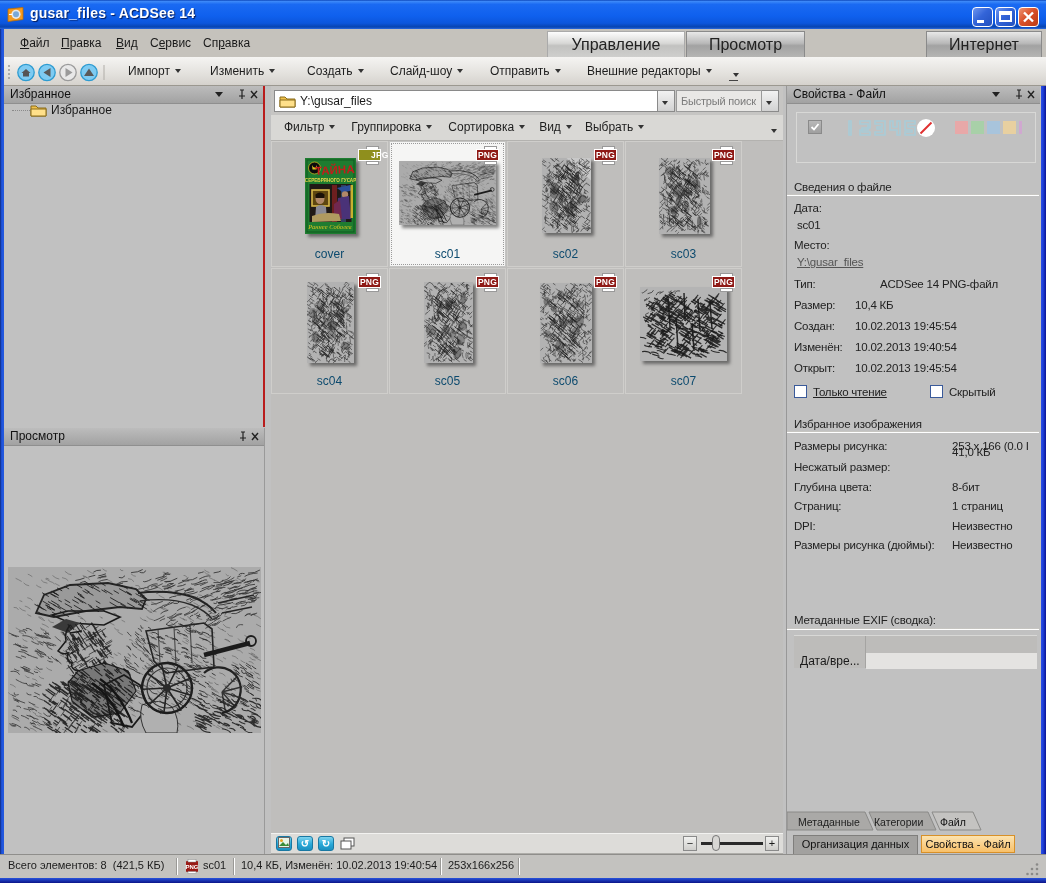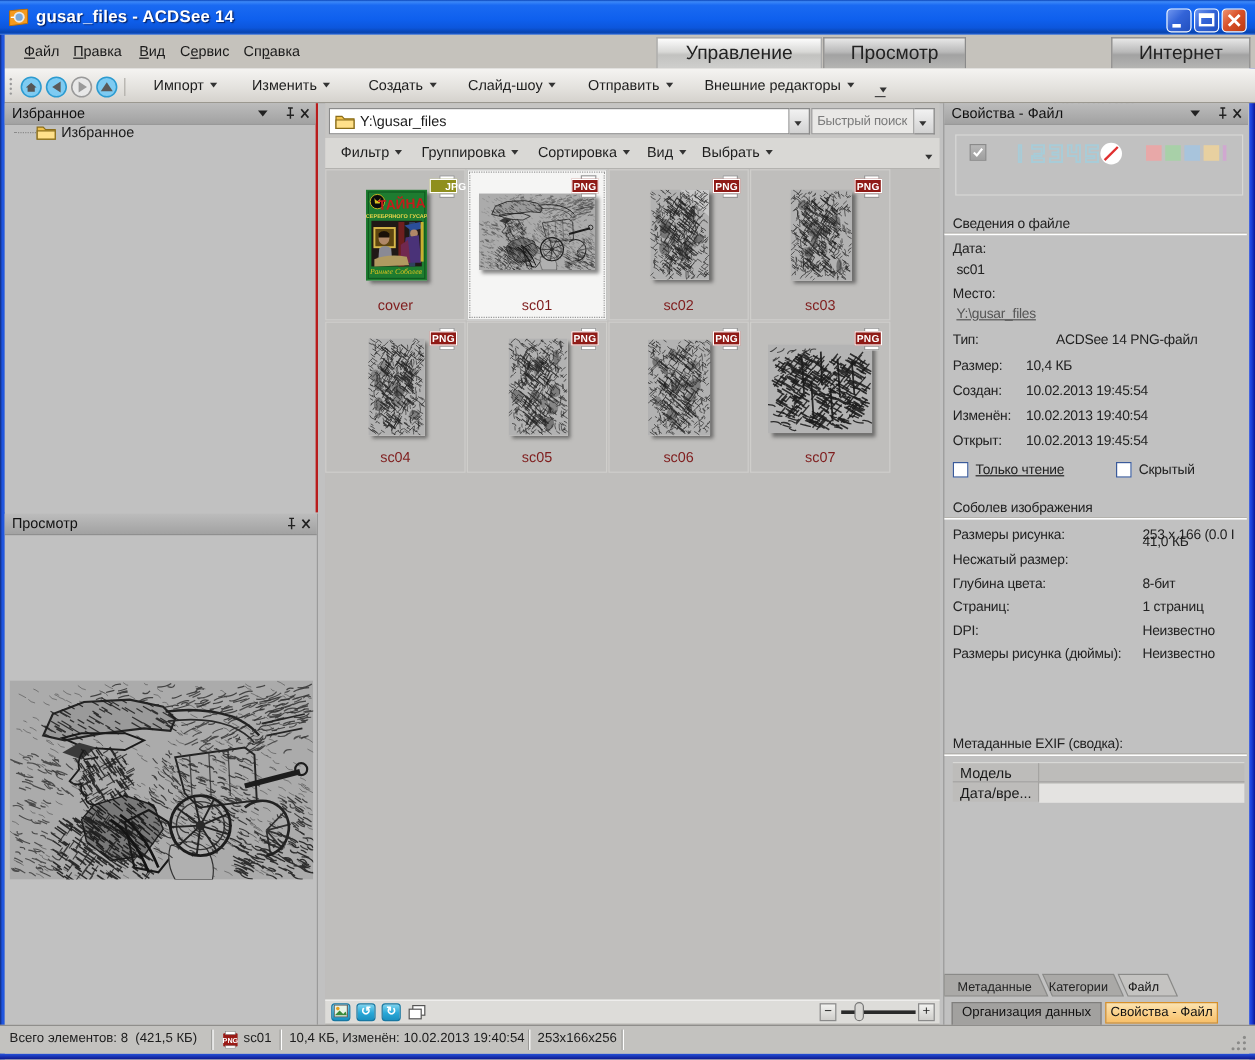--- a/index.html
+++ b/index.html
@@ -31,21 +31,21 @@
 #addr{left:271px;top:86px;width:512px;height:29px;background:#c6c5c3;}
 #addrbox{left:274px;top:90px;width:384px;height:22px;background:#fff;border:1px solid #8a8a8a;font-size:12px;line-height:20px;}
 #addrdrop{left:658px;top:90px;width:17px;height:22px;background:linear-gradient(180deg,#f2f2f2,#d2d2d2);border:1px solid #8a8a8a;border-left:none;}
 #qsearch{left:676px;top:90px;width:86px;height:22px;background:#e9e8e6;border:1px solid #9a9a9a;color:#7b7b7b;font-size:11px;line-height:20px;padding-left:4px;letter-spacing:-0.2px;}
 #qsdrop{left:762px;top:90px;width:17px;height:22px;background:linear-gradient(180deg,#f2f2f2,#d2d2d2);border:1px solid #8a8a8a;border-left:none;}
 #filterbar{left:271px;top:115px;width:512px;height:26px;background:#d9d8d5;border-bottom:1px solid #b3b2af;}
 #filterbar span.f{font-size:12px;color:#1d1d1d;}
 #grid{left:271px;top:141px;width:512px;height:692px;background:#bfbebc;}
 .cell{position:absolute;width:117px;height:126px;border:1px solid #cfcecb;}
 .cell.sel{background:#f5f5f4;border:1px solid #c4c4c2;}
-.thlabel{position:absolute;left:0;right:0;bottom:5px;text-align:center;font-size:12px;color:#7f1d1d;}
+.thlabel{position:absolute;left:0;right:0;bottom:5px;text-align:center;font-size:12px;color:#0c4a6e;}
 .badge{position:absolute;top:4px;right:6px;width:23px;height:19px;}
 .badge .tab1{position:absolute;right:2px;top:0;width:13px;height:4px;background:#fff;border:1px solid #999;}
 .badge .tab2{position:absolute;right:2px;bottom:0;width:13px;height:4px;background:#fff;border:1px solid #999;}
 .badge .lbl{position:absolute;left:0;top:3px;width:23px;height:12px;color:#fff;font-size:8.5px;font-weight:bold;text-align:center;line-height:11px;border:1px solid #fff;letter-spacing:0.2px;}
 .badge.png .lbl{background:#8f1a16;}
 .badge.jpg .lbl{background:#8f8f1d;padding-left:12px;}
 .shadowed{box-shadow:3px 3px 3px rgba(40,40,40,0.55);}
 #rightcol{left:786px;top:86px;width:254px;height:768px;background:#c1c1c1;border-left:1px solid #989898;}
 .rlabel{position:absolute;left:8px;font-size:11.5px;color:#222;letter-spacing:-0.2px;}
 .rvalue{position:absolute;font-size:11.5px;color:#222;letter-spacing:-0.2px;}
@@ -460,38 +460,37 @@
 <div class="rlabel" style="top:320px;left:794px;">Создан:</div>
 <div class="rvalue" style="top:320px;left:855px;">10.02.2013 19:45:54</div>
 <div class="rlabel" style="top:341px;left:794px;">Изменён:</div>
 <div class="rvalue" style="top:341px;left:855px;">10.02.2013 19:40:54</div>
 <div class="rlabel" style="top:362px;left:794px;">Открыт:</div>
 <div class="rvalue" style="top:362px;left:855px;">10.02.2013 19:45:54</div>
 <div class="cb abs" style="left:794px;top:385px;"></div>
 <div class="rlabel" style="top:386px;left:813px;text-decoration:underline;">Только чтение</div>
 <div class="cb abs" style="left:930px;top:385px;"></div>
 <div class="rlabel" style="top:386px;left:949px;">Скрытый</div>
-<div class="rlabel" style="top:418px;left:794px;">Соболев изображения</div>
+<div class="rlabel" style="top:418px;left:794px;">Избранное изображения</div>
 <div class="sectline" style="top:431px;left:787px;width:252px;"></div>
 <div class="rlabel" style="top:440px;left:794px;">Размеры рисунка:</div>
 <div class="rvalue" style="top:440px;left:952px;">253 x 166 (0.0 I</div>
 <div class="rlabel" style="top:461px;left:794px;">Несжатый размер:</div>
 <div class="rvalue" style="top:446px;left:952px;">41,0 КБ</div>
 <div class="rlabel" style="top:481px;left:794px;">Глубина цвета:</div>
 <div class="rvalue" style="top:481px;left:952px;">8-бит</div>
 <div class="rlabel" style="top:500px;left:794px;">Страниц:</div>
 <div class="rvalue" style="top:500px;left:952px;">1 страниц</div>
 <div class="rlabel" style="top:520px;left:794px;">DPI:</div>
 <div class="rvalue" style="top:520px;left:952px;">Неизвестно</div>
 <div class="rlabel" style="top:539px;left:794px;">Размеры рисунка (дюймы):</div>
 <div class="rvalue" style="top:539px;left:952px;">Неизвестно</div>
 <div class="rlabel" style="top:614px;left:794px;">Метаданные EXIF (сводка):</div>
 <div class="sectline" style="top:628px;left:787px;width:252px;"></div>
 <div class="abs" style="left:794px;top:635px;width:243px;height:33px;background:#bdbcba;border-top:1px solid #d8d8d6;">
-    <div class="abs" style="left:0;top:0;width:100%;height:16px;border-bottom:1px solid #a5a4a2"><span style="margin-left:6px;font-size:12px;line-height:16px">Модель</span></div>
     <div class="abs" style="left:0;top:17px;width:100%;height:16px;"><span style="margin-left:6px;font-size:12px;line-height:16px">Дата/вре...</span></div>
     <div class="abs" style="left:71px;top:0;width:1px;height:100%;background:#a5a4a2"></div>
     <div class="abs" style="left:72px;top:17px;right:0;height:16px;background:#e4e3e1"></div>
   </div>
 <svg class="abs" style="left:787px;top:811px" width="253" height="20" viewBox="0 0 253 20">
     <path d="M2,1 L78,1 L86,19 L0,19 L0,1Z" fill="#aaa9a7" stroke="#8a8a88"></path>
     <text x="11" y="14.5" font-size="10.5" fill="#222">Метаданные</text>
     <path d="M82,1 L141,1 L149,19 L90,19Z" fill="#aaa9a7" stroke="#8a8a88"></path>
     <text x="87" y="14.5" font-size="10.5" fill="#222">Категории</text>
     <path d="M145,1 L186,1 L194,19 L153,19Z" fill="#c4c3c1" stroke="#8a8a88"></path>

